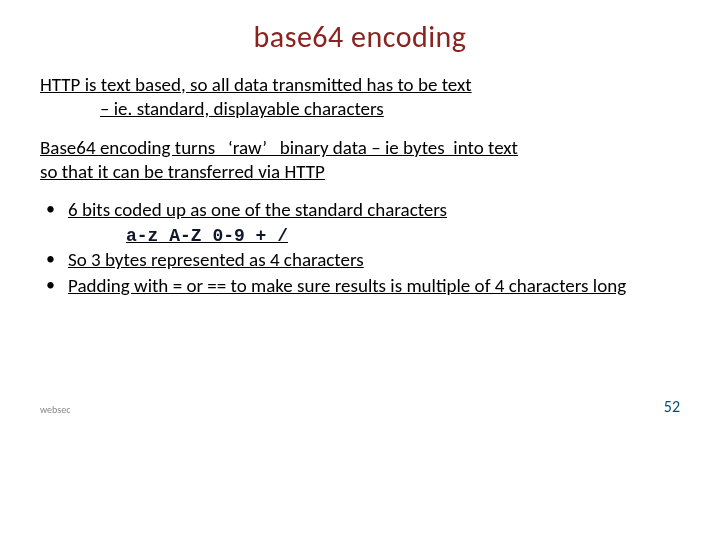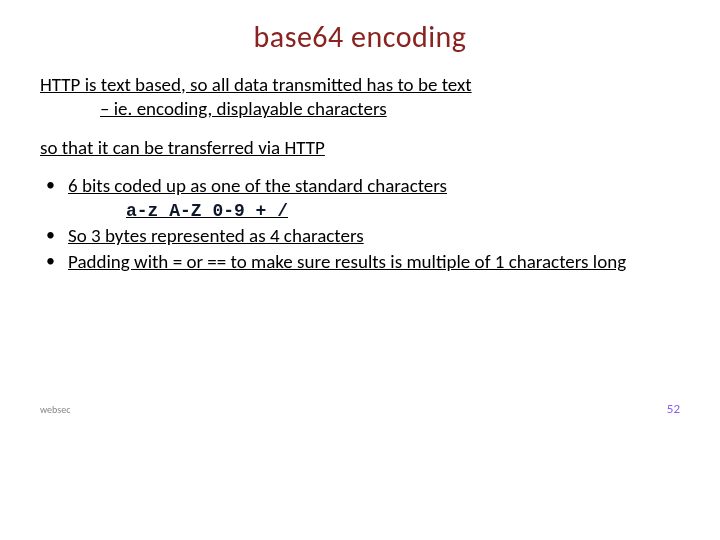--- a/index.html
+++ b/index.html
@@ -70,54 +70,55 @@
     position: absolute;
     left: 40px;
     bottom: 20px;
     font-size: 10px;
     color: #888;
   }
   .pagenum {
     position: absolute;
     right: 40px;
     bottom: 20px;
-    font-size: 13px;
-    color: #8b5cf6;
+    font-size: 16px;
+    color: #0c4a6e;
   }
 </style>
 </head>
 <body>
 
 <div class="slide">
 
   <h1 class="title">base64 encoding</h1>
 
   <div class="body">
 
     <div class="p1">HTTP is text based, so all data transmitted has to be text</div>
-    <div class="indent">– ie. encoding, displayable characters</div>
+    <div class="indent">– ie. standard, displayable characters</div>
 
     <div class="gap"></div>
 
+    <div class="p1">Base64 encoding turns &nbsp;&nbsp;‘raw’&nbsp;&nbsp; binary data – ie bytes&nbsp; into text</div>
     <div class="p1">so that it can be transferred via HTTP</div>
 
     <div class="gap"></div>
 
     <ul class="bul">
       <li>
         <span>6 bits coded up as one of the standard characters</span>
       </li>
     </ul>
     <div class="mono">a-z A-Z 0-9 + /</div>
     <ul class="bul">
       <li>
         <span>So 3 bytes represented as 4 characters</span>
       </li>
       <li>
-        <span>Padding with = or == to make sure results is multiple of 1 characters long</span>
+        <span>Padding with = or == to make sure results is multiple of 4 characters long</span>
       </li>
     </ul>
 
   </div>
 
   <div class="footer">websec</div>
   <div class="pagenum">52</div>
 
 </div>
 

